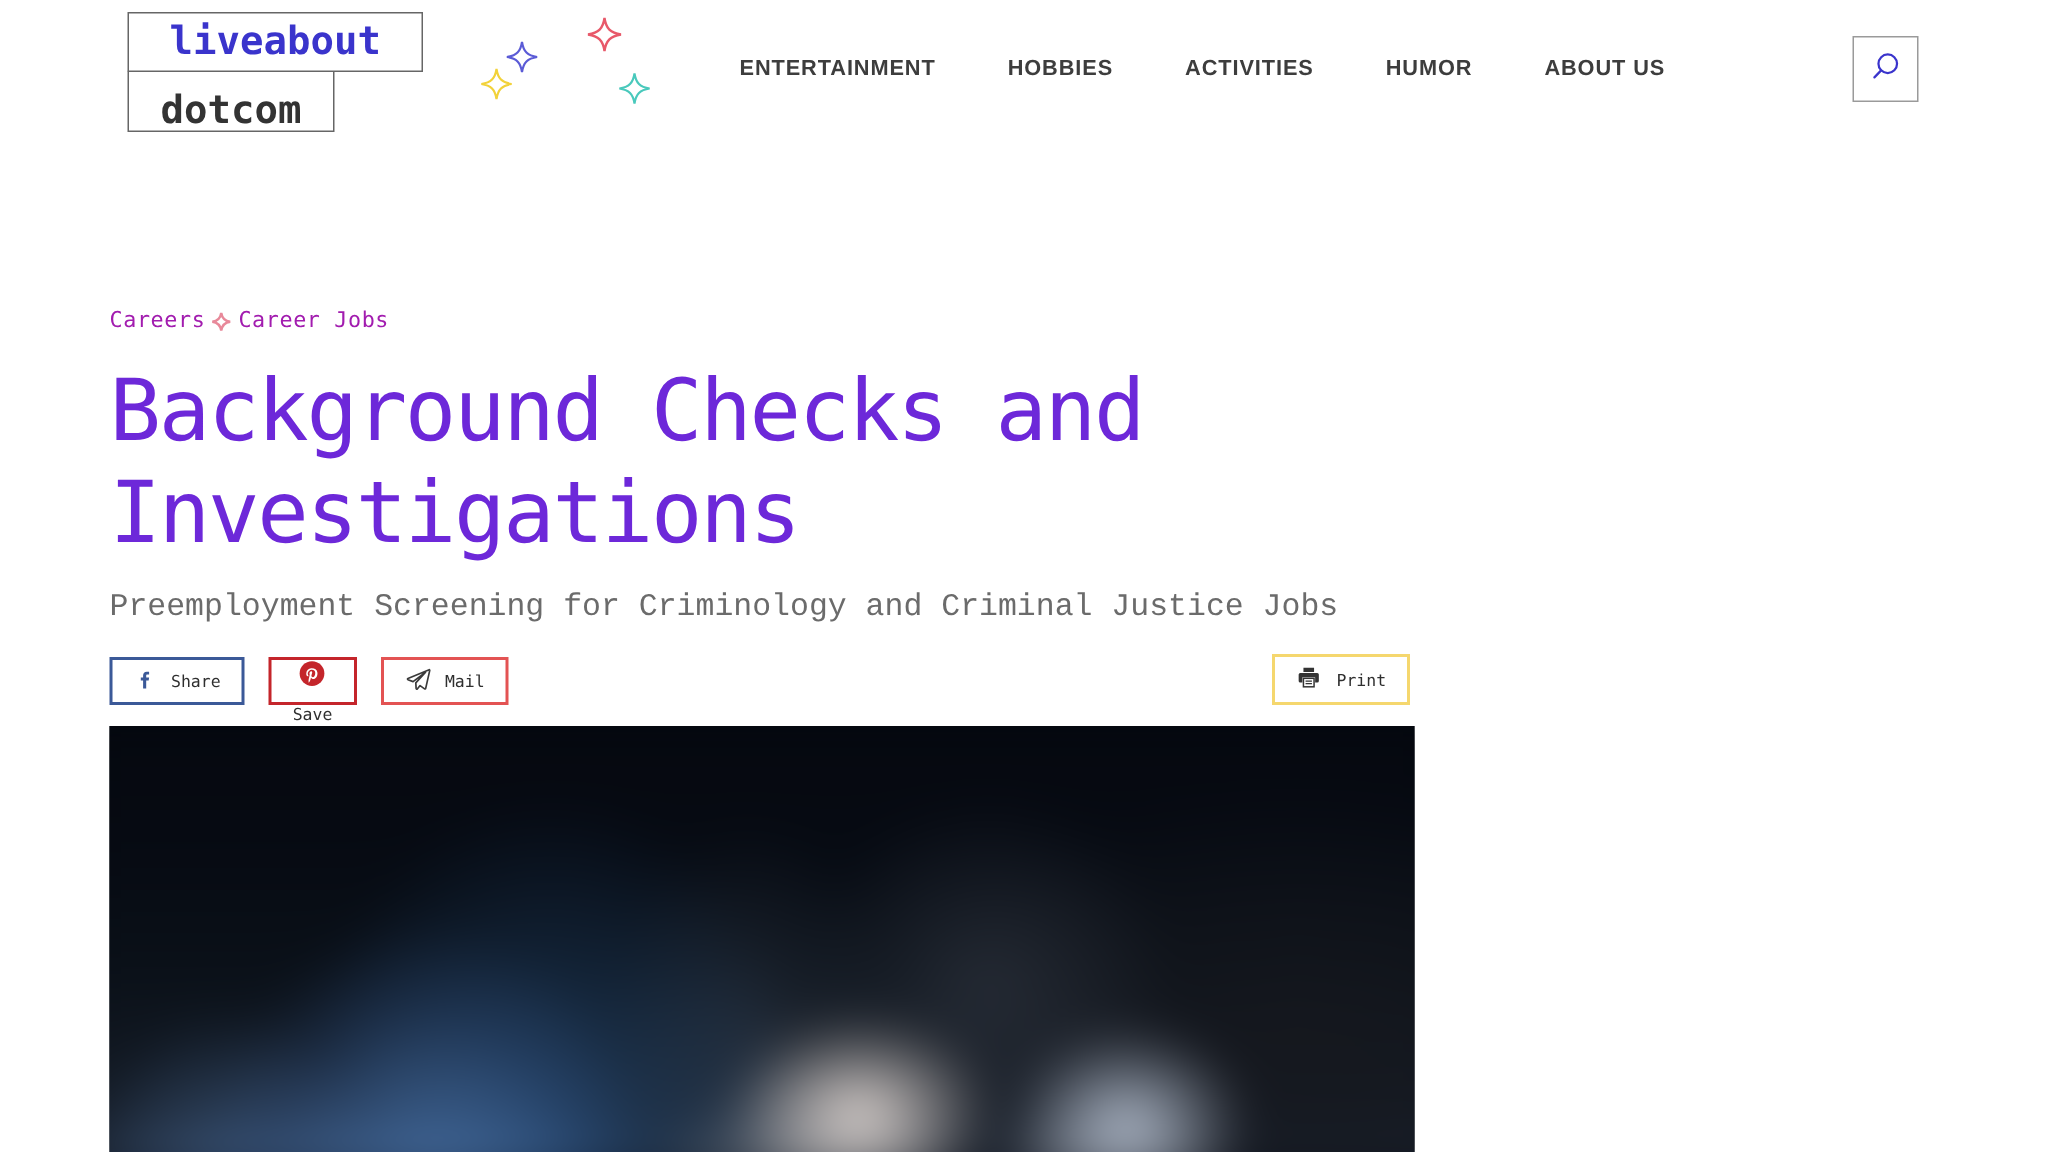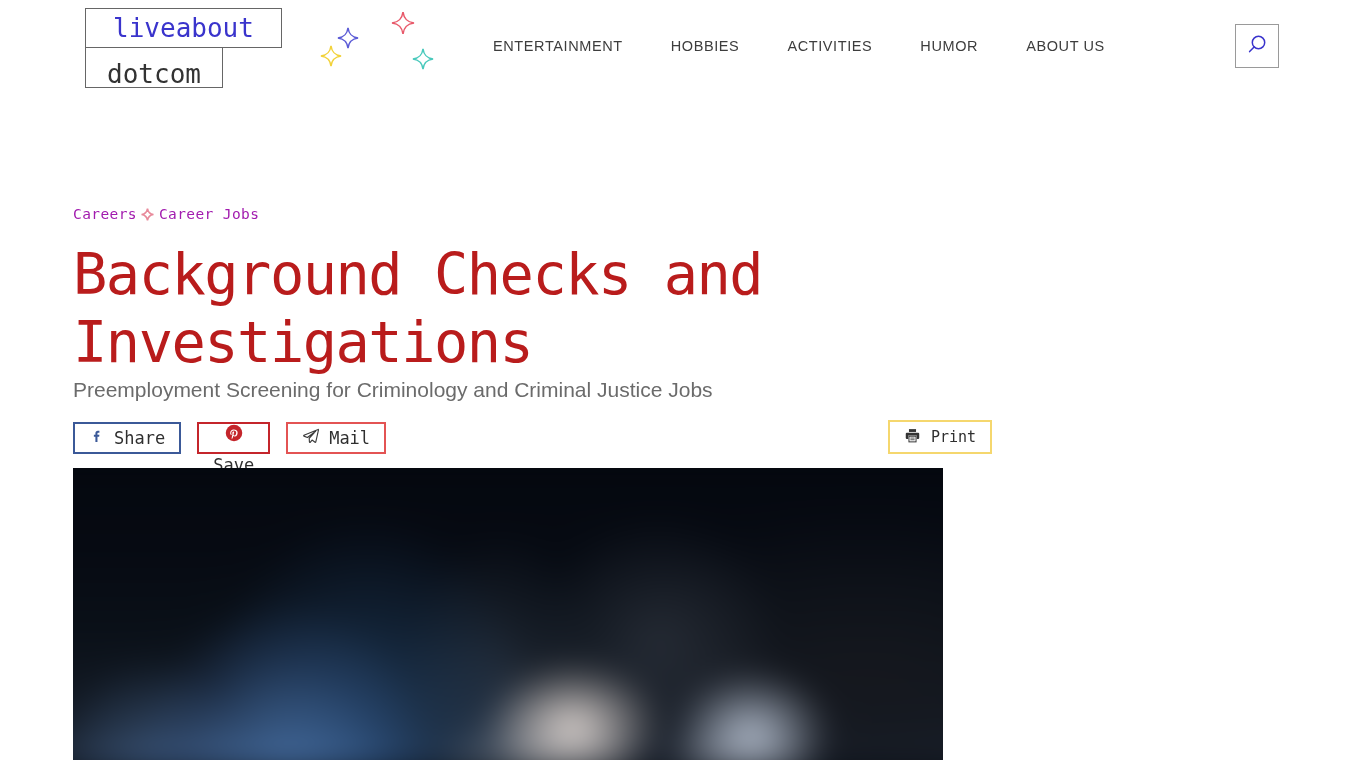--- a/index.html
+++ b/index.html
@@ -12,20 +12,21 @@
     font-family: "Liberation Sans", sans-serif;
     -webkit-font-smoothing: antialiased;
   }
 
   
   .site-header {
     position: relative;
     height: 92px;
     width: 1164px;
     background: #ffffff;
+    font-weight: bold;
   }
 
   
   .logo {
     position: absolute;
     left: 85px;
     top: 8px;
     width: 200px;
     height: 72px;
     display: block;
@@ -146,26 +147,27 @@
     height: 16px;
   }
 
   .page-title {
     margin-top: 16px;
     font-family: "DejaVu Sans Mono", "Liberation Mono", monospace;
     font-weight: normal;
     font-size: 57px;
     line-height: 68px;
     letter-spacing: -1.5px;
-    color: #b91c1c;
+    color: #6d28d9;
     max-width: 790px;
   }
 
   .page-subtitle {
-    font-family: Liberation Sans, sans-serif;
+    margin-top: 16px;
+    font-family: Liberation Mono, monospace;
     font-size: 21px;
     line-height: 28px;
     color: #6b6b6b;
     font-weight: normal;
   }
 
   
   .action-bar {
     margin-top: 18px;
     width: 871px;
@@ -179,21 +181,21 @@
   .share-btn {
     height: 32px;
     display: inline-flex;
     align-items: center;
     gap: 9px;
     padding: 0 14px;
     background: #ffffff;
     border: 2px solid #3b5998;
     cursor: pointer;
     font-family: "DejaVu Sans Mono", "Liberation Mono", monospace;
-    font-size: 17px;
+    font-size: 11px;
     color: #2f2f2f;
     letter-spacing: 0px;
     text-decoration: none;
     white-space: nowrap;
   }
   .share-btn.facebook { border-color: #3b5998; }
   .share-btn.pinterest { border-color: #c4252b; flex-direction: column; }
   .share-btn.mail { border-color: #e35353; }
 
   .print-btn {
@@ -202,24 +204,23 @@
     top: -2px;
     height: 34px;
     display: inline-flex;
     align-items: center;
     gap: 10px;
     padding: 0 14px;
     background: #ffffff;
     border: 2px solid #f5d76e;
     cursor: pointer;
     font-family: "DejaVu Sans Mono", "Liberation Mono", monospace;
-    font-size: 15px;
+    font-size: 11px;
     color: #2f2f2f;
     white-space: nowrap;
-    margin-left: 40px;
   }
 
   
   .hero-figure {
     margin-top: 14px;
     width: 870px;
     height: 292px;
     position: relative;
     overflow: hidden;
     background: #05080e;

